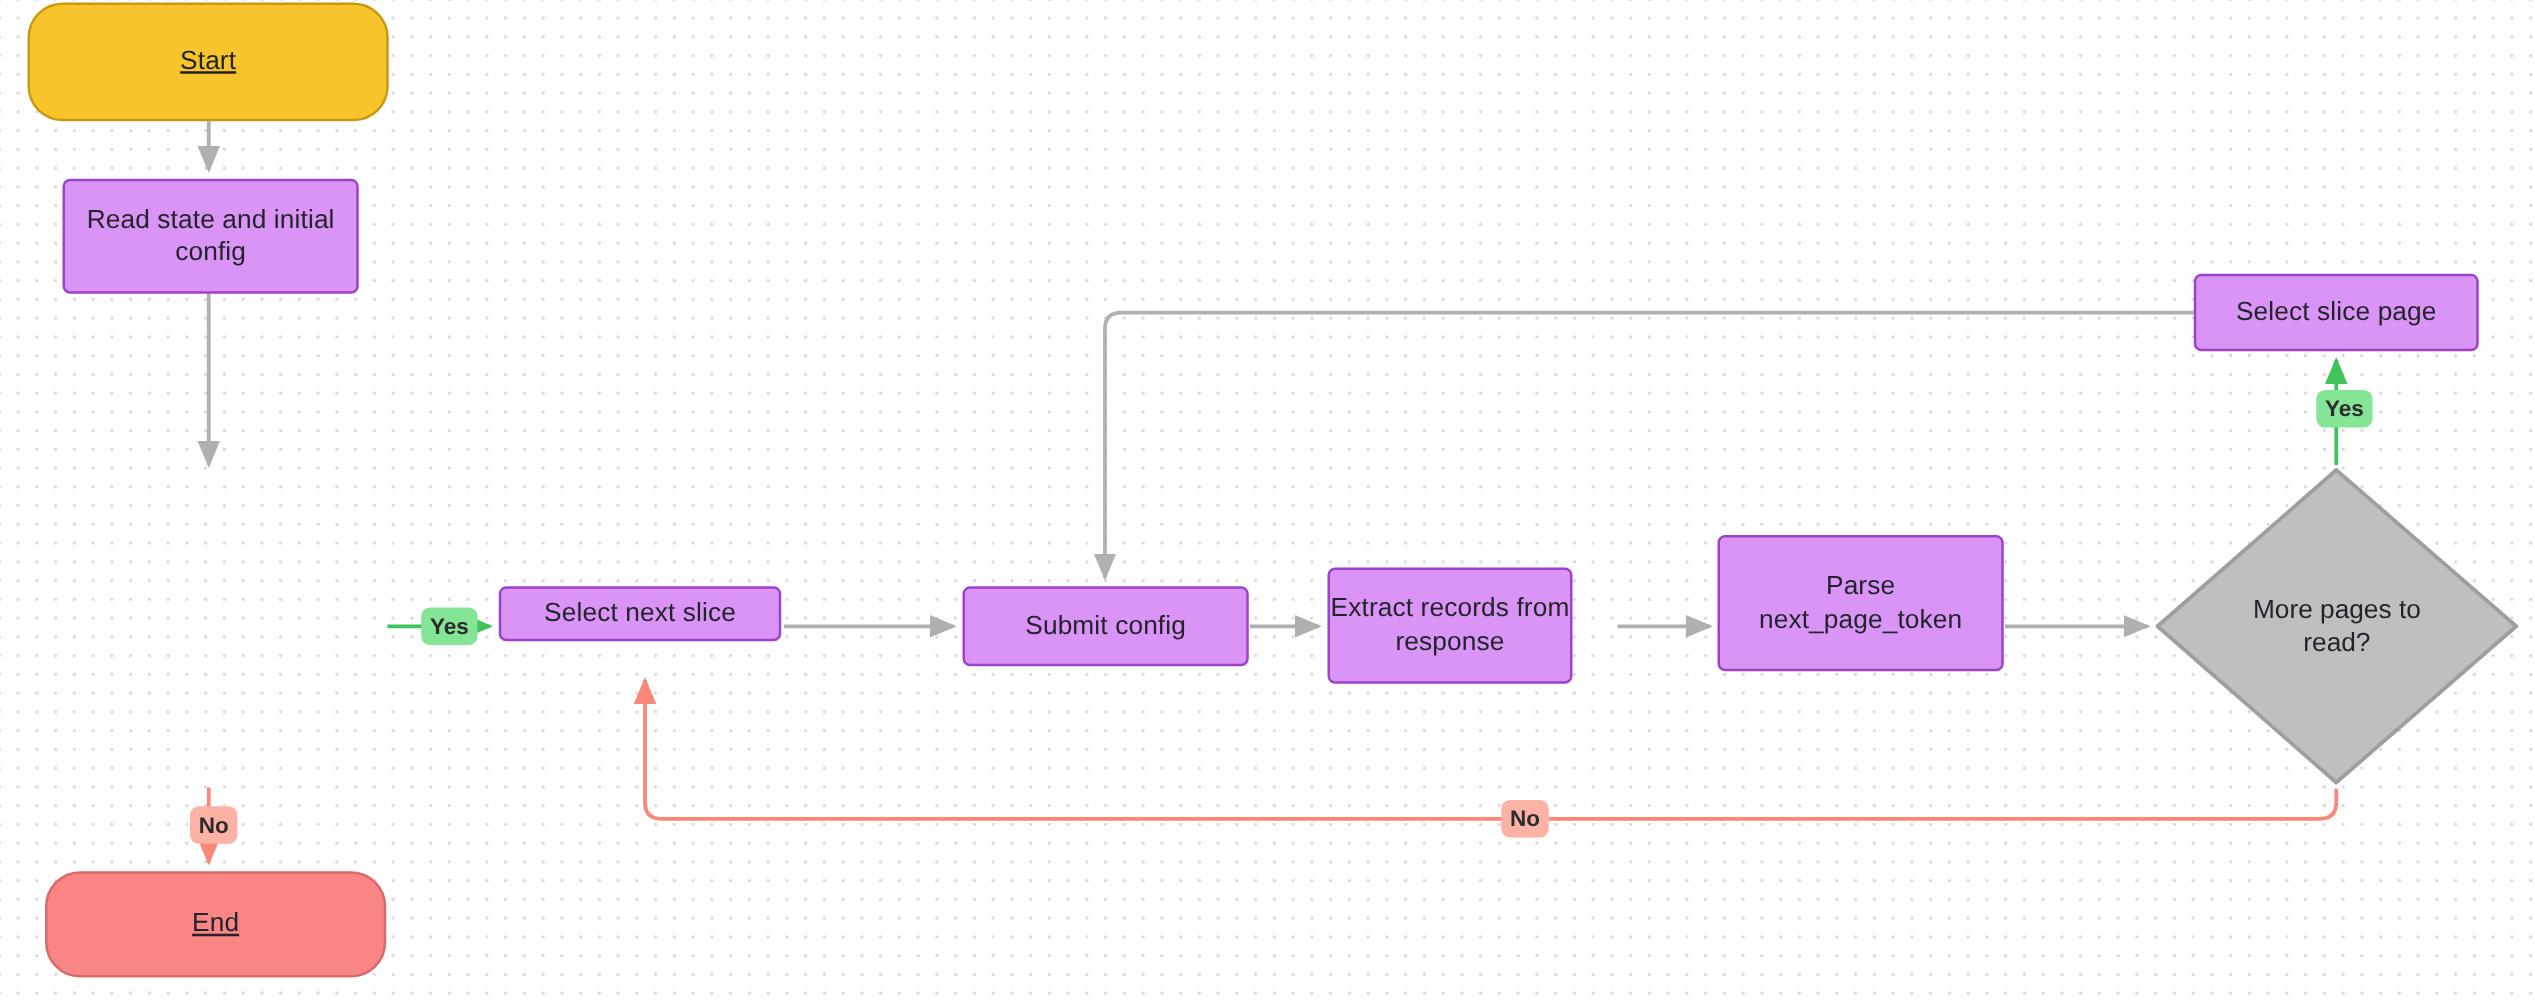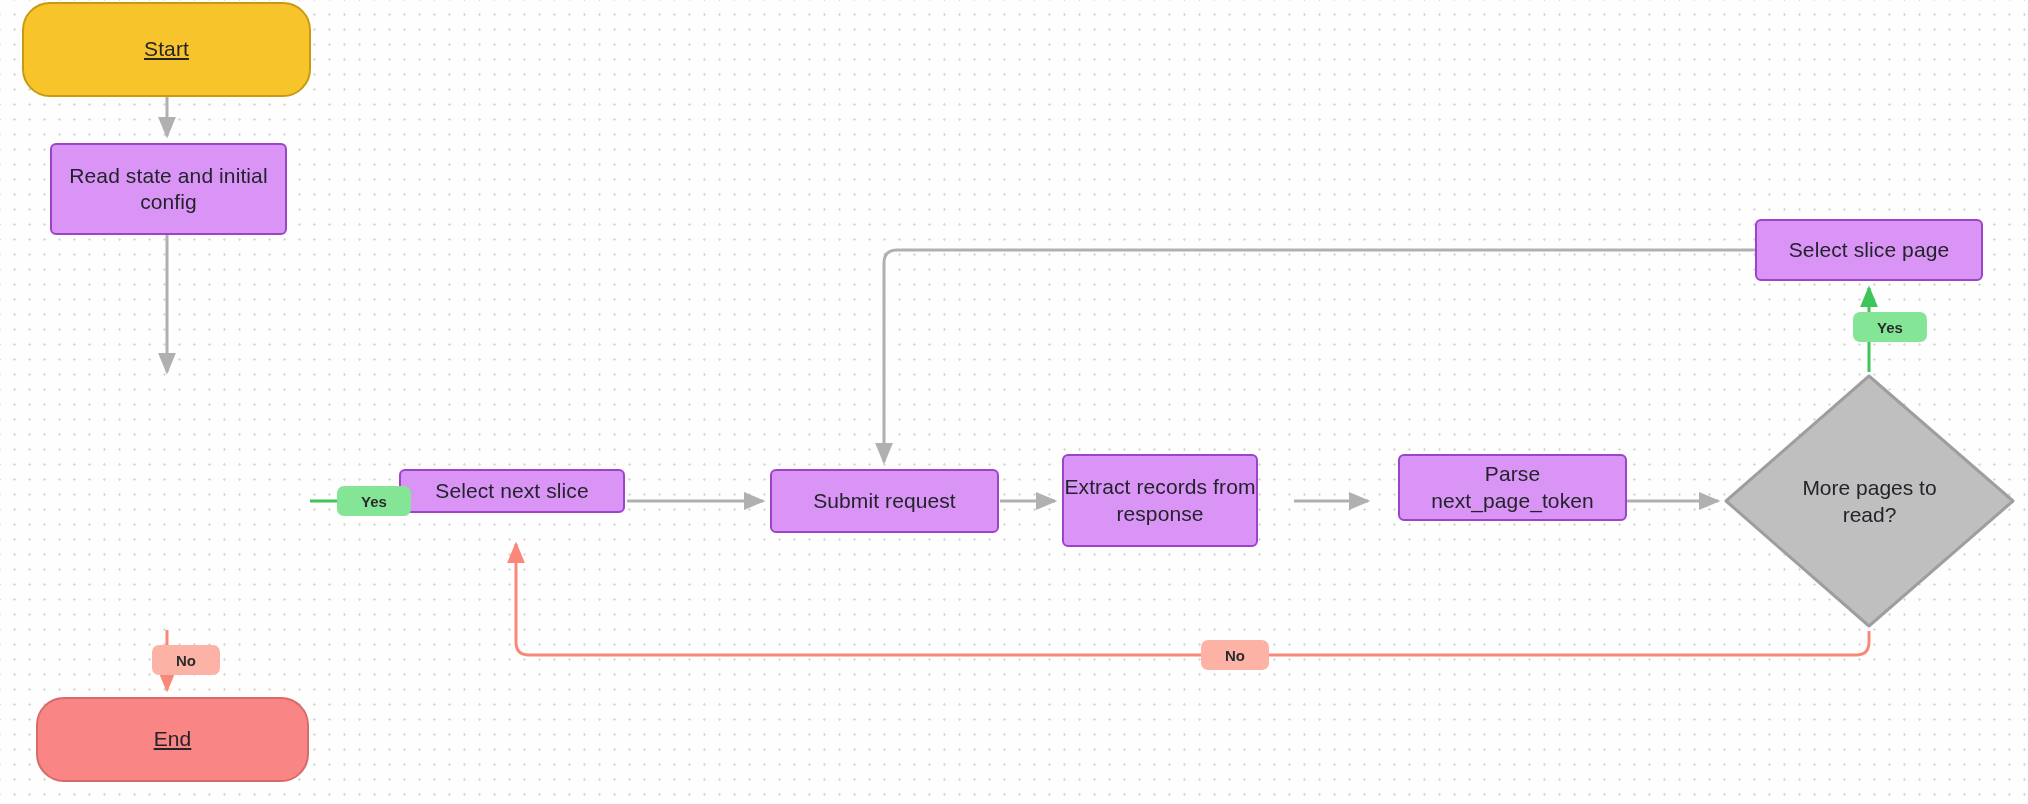--- a/index.html
+++ b/index.html
@@ -78,25 +78,25 @@
     font-size: 21px;
     line-height: 1.3;
     color: #23232b;
     pointer-events: none;
   }
   .edge-label {
     position: absolute;
     display: flex;
     align-items: center;
     justify-content: center;
-    font-size: 15px;
+    font-size: 18px;
     font-weight: bold;
     color: #2c2c2c;
     border-radius: 7px;
-    padding: 0 24px;
+    padding: 0 7px;
     height: 30px;
     min-width: 18px;
     z-index: 4;
     box-sizing: border-box;
   }
   .edge-label-yes { background: #85E596; }
   .edge-label-no  { background: #FCB3A6; }
 </style>
 </head>
 <body>
@@ -153,31 +153,31 @@
 
   <div class="node node-terminal node-end" style="left:36px; top:697px; width:273px; height:85px;">
     <span>End</span>
   </div>
 
   <div class="node node-process" style="left:399px; top:469px; width:226px; height:44px;">
     <span>Select next slice</span>
   </div>
 
   <div class="node node-process" style="left:770px; top:469px; width:229px; height:64px;">
-    <span>Submit request</span>
+    <span>Submit config</span>
   </div>
 
   <div class="node node-process" style="left:1062px; top:454px; width:196px; height:93px;">
     <span>
       <span>Extract records from</span><br>
       <span>response</span>
     </span>
   </div>
 
-  <div class="node node-process" style="left:1374px; top:454px; width:229px; height:67px;margin-left:24px;">
+  <div class="node node-process" style="left:1374px; top:428px; width:229px; height:109px;">
     <span>
       <span>Parse</span><br>
       <span>next_page_token</span>
     </span>
   </div>
 
   <div class="node-decision-wrap" style="left:1722px; top:372px; width:295px; height:258px;">
     <svg viewBox="0 0 295 258" xmlns="http://www.w3.org/2000/svg">
       <path d="M147,4 L291,129 L147,254 L4,129 Z" fill="#BFBFBF" stroke="#9E9E9E" stroke-width="3" stroke-linejoin="round"></path>
     </svg>

